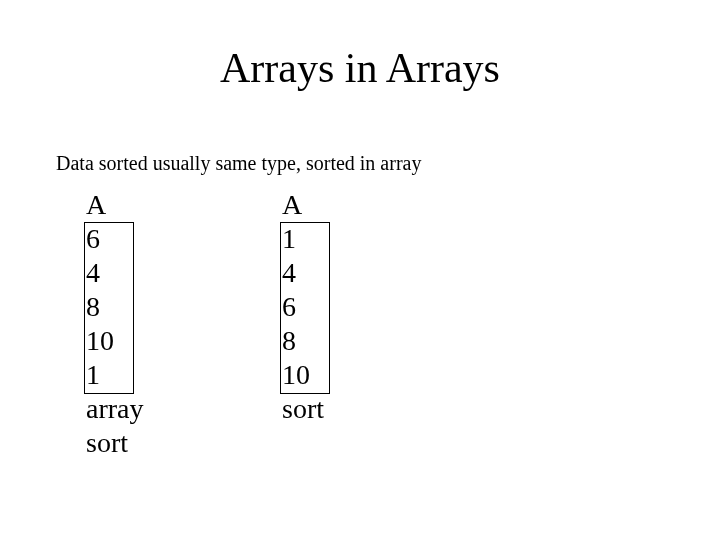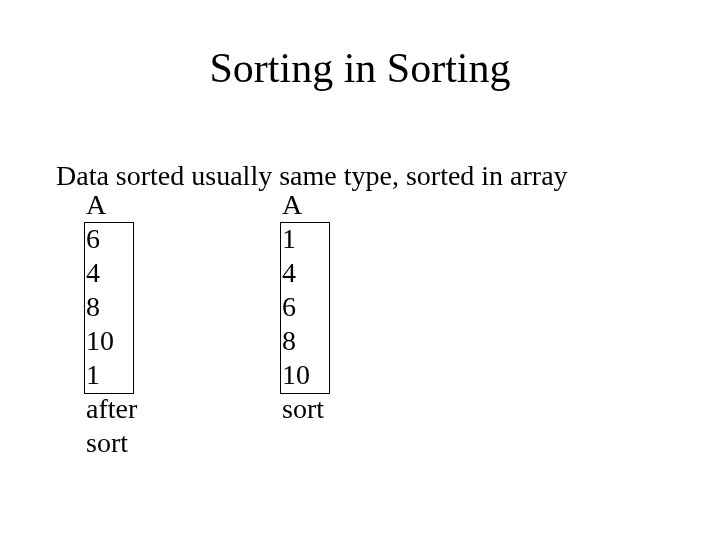--- a/index.html
+++ b/index.html
@@ -20,23 +20,23 @@
     position: absolute;
     top: 44px;
     left: 0;
     width: 100%;
     text-align: center;
     font-size: 42px;
     font-weight: 400;
   }
   .subtitle {
     position: absolute;
-    top: 160px;
+    top: 152px;
     left: 56px;
-    font-size: 28px;
+    font-size: 20px;
   }
   .col {
     position: absolute;
     top: 188px;
     font-size: 28px;
     line-height: 34px;
   }
   .col-left  { left: 86px; }
   .col-right { left: 282px; }
   .box {
@@ -46,35 +46,35 @@
   }
   .box-left  { left: 84px;  top: 222px; width: 48px; height: 170px; }
   .box-right { left: 280px; top: 222px; width: 48px; height: 170px; }
   .cell { display: block; }
 </style>
 </head>
 <body>
 
 <div class="slide">
 
-  <div class="title">Sorting in Sorting</div>
+  <div class="title">Arrays in Arrays</div>
 
   <div class="subtitle">Data sorted usually same type, sorted in array</div>
 
   <div class="box box-left"></div>
   <div class="box box-right"></div>
 
   <div class="col col-left">
     <span class="cell">A</span>
     <span class="cell">6</span>
     <span class="cell">4</span>
     <span class="cell">8</span>
     <span class="cell">10</span>
     <span class="cell">1</span>
-    <span class="cell">after</span>
+    <span class="cell">array</span>
     <span class="cell">sort</span>
   </div>
 
   <div class="col col-right">
     <span class="cell">A</span>
     <span class="cell">1</span>
     <span class="cell">4</span>
     <span class="cell">6</span>
     <span class="cell">8</span>
     <span class="cell">10</span>

